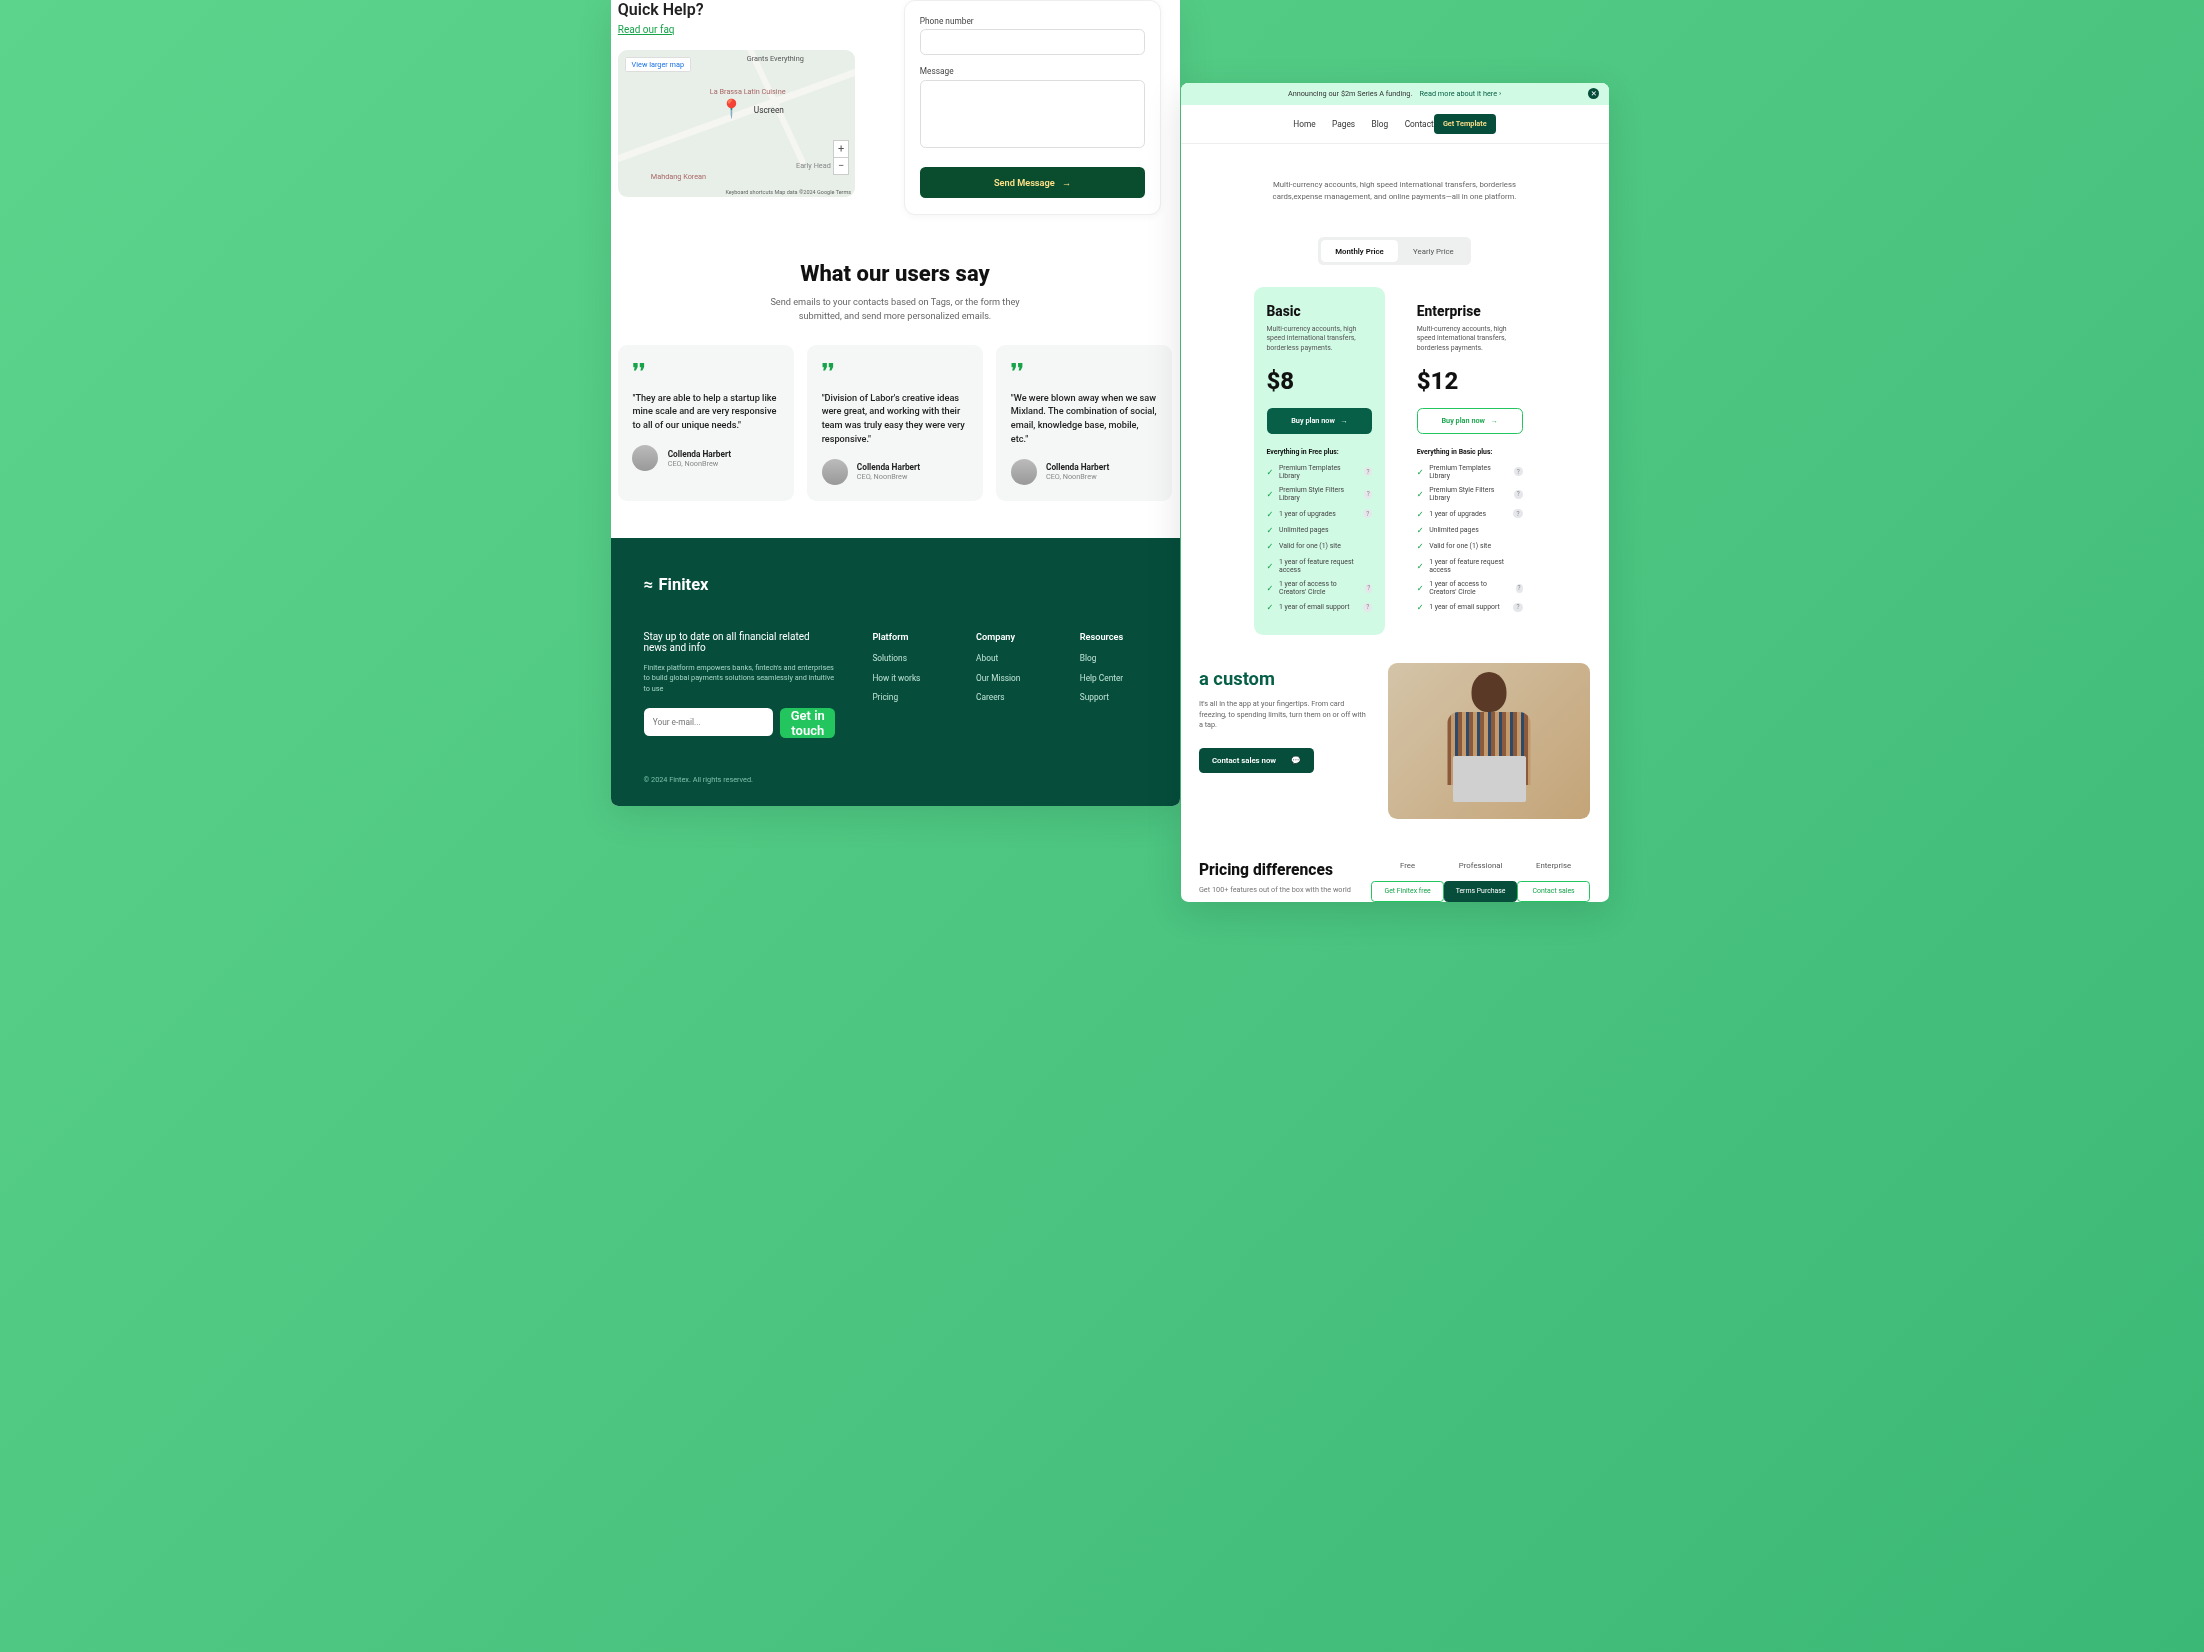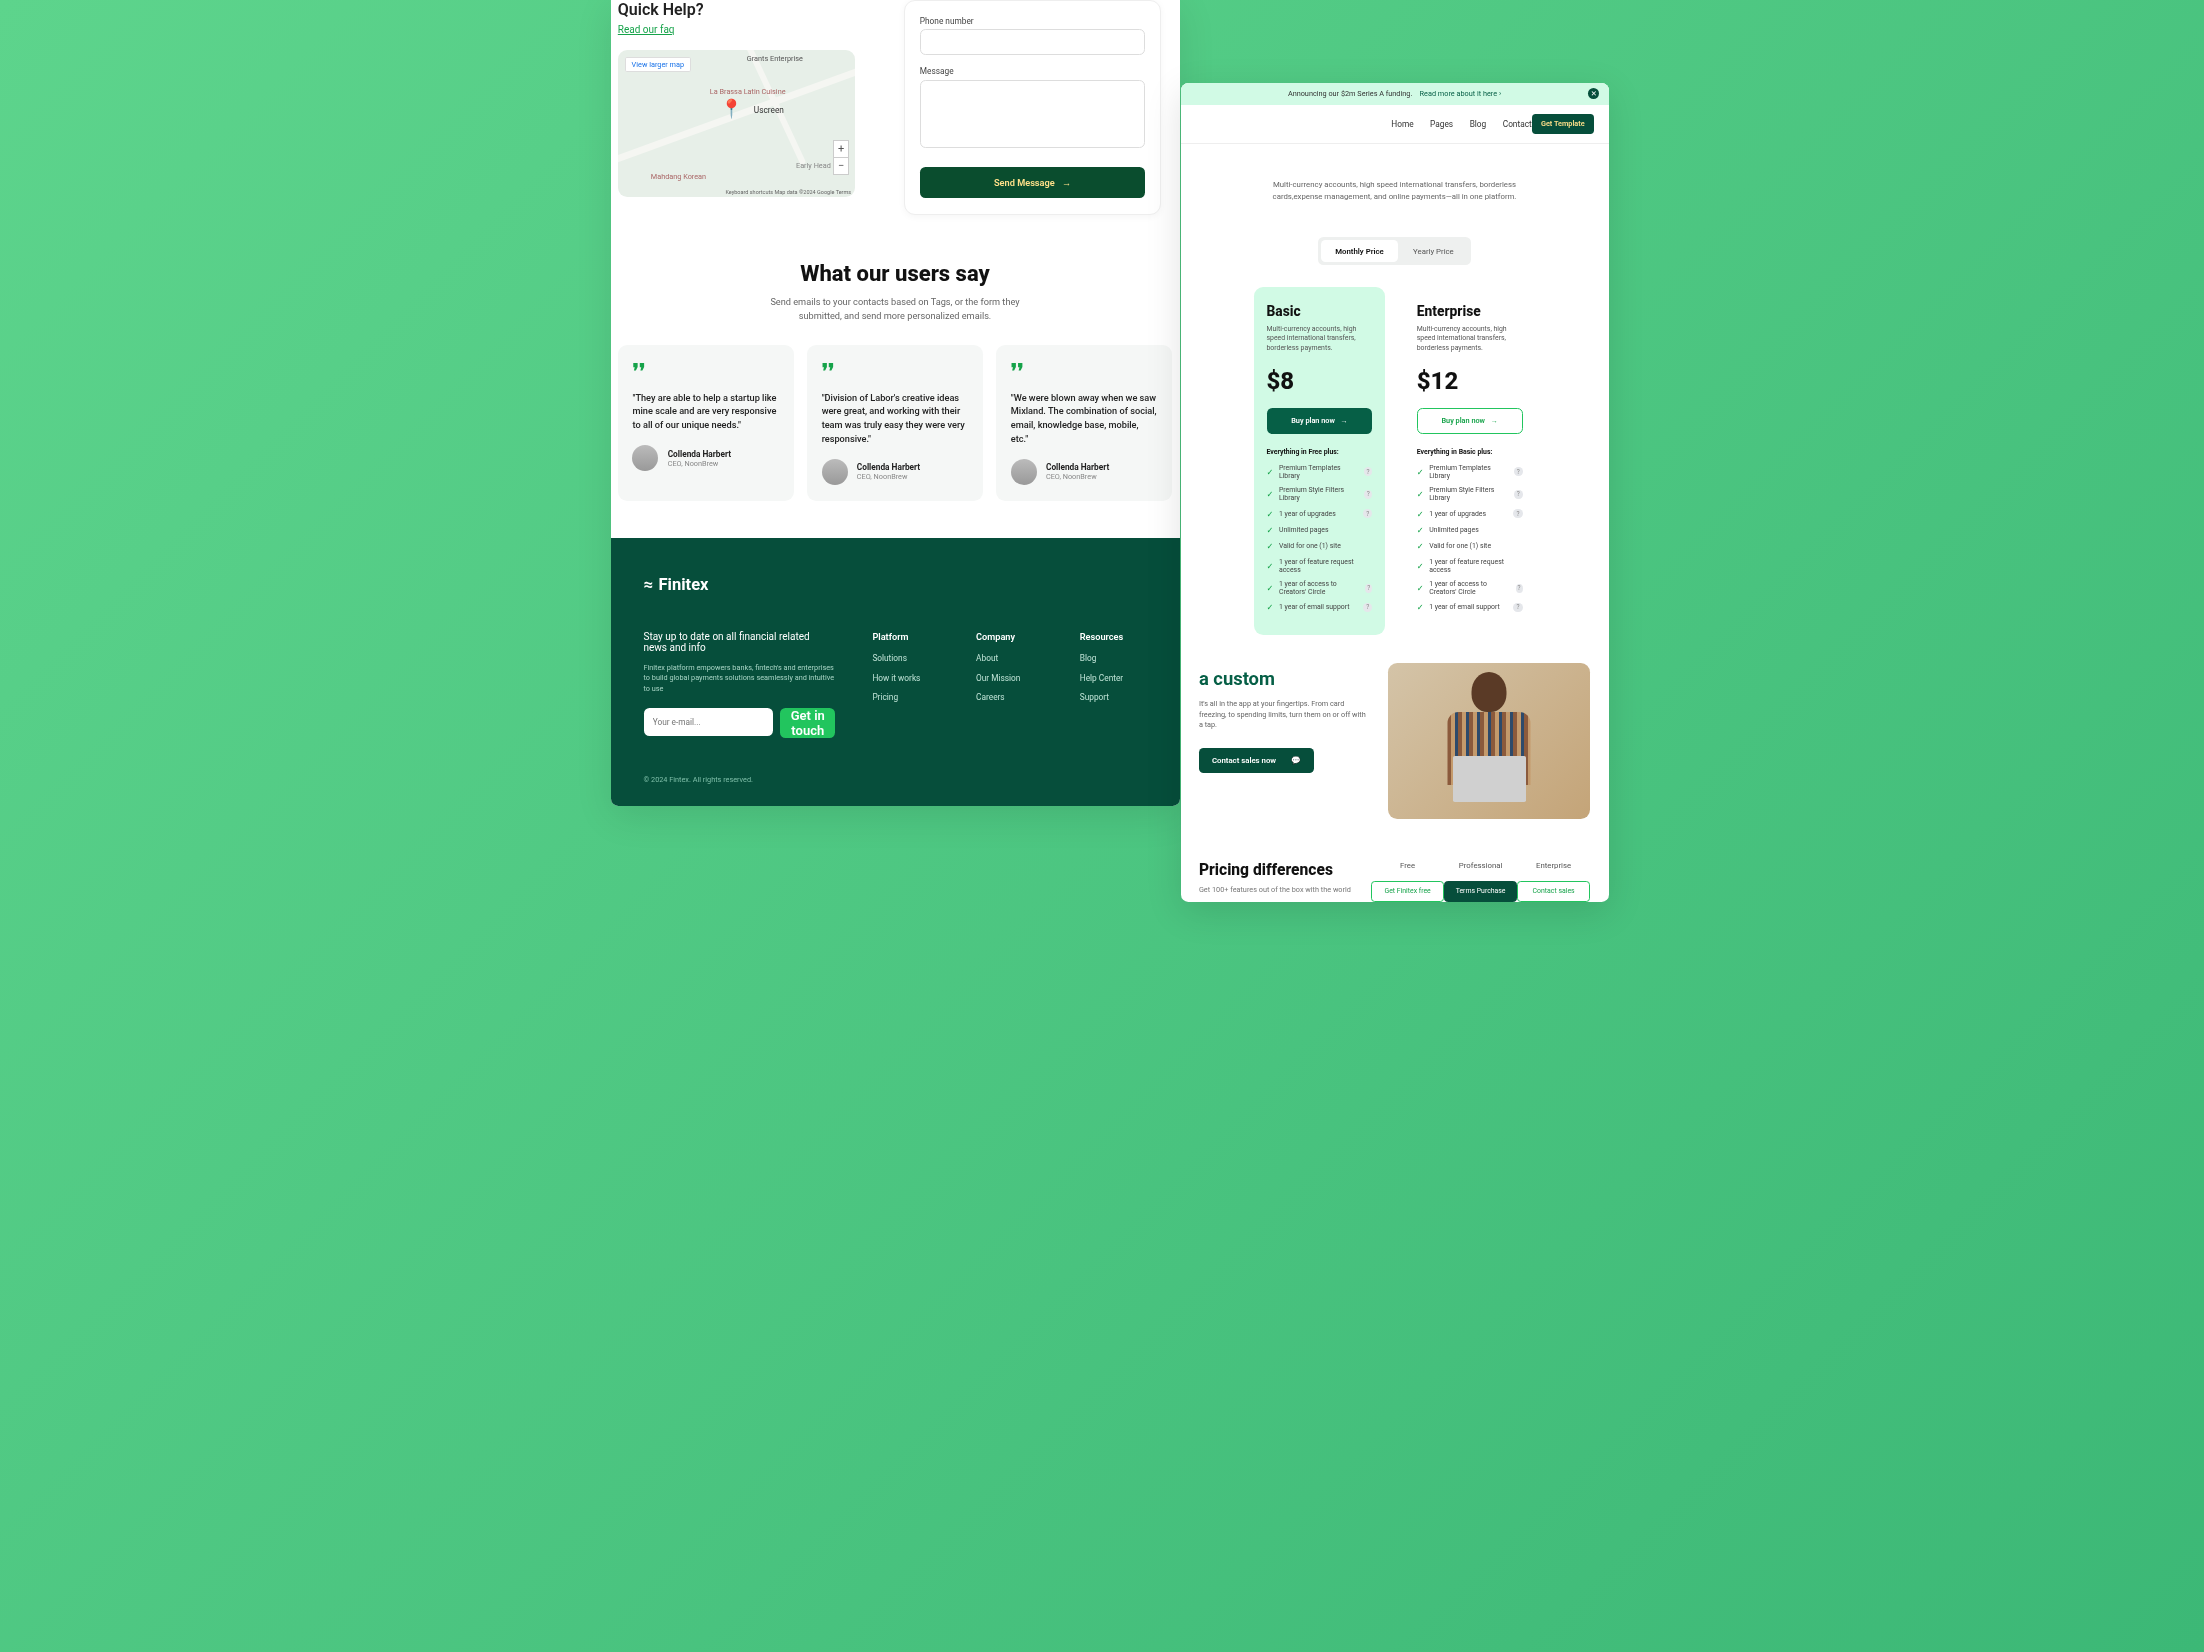--- a/index.html
+++ b/index.html
@@ -56,21 +56,21 @@
 .footer-col{flex:.9}
 .footer-col h5{font-size:9.2px;font-weight:600;margin-bottom:11px}
 .footer-col a{display:block;font-size:8.3px;color:#bfe3d6;text-decoration:none;margin-bottom:9.2px}
 .copyright{font-size:7.3px;color:#7fbfa9;margin-top:37px}
 
 
 .right-card{position:absolute;left:666px;top:83px;width:428px;background:#fff;border-radius:7.3px;box-shadow:0 9.2px 37px rgba(0,0,0,.12);overflow:hidden}
 .announce{background:#d1fae5;padding:6.4px 11px;font-size:7.3px;text-align:center;color:#333;display:flex;justify-content:center;align-items:center;gap:7.3px;position:relative}
 .announce a{color:#065f46;text-decoration:none}
 .announce-close{position:absolute;right:9.2px;width:11px;height:11px;background:#064e3b;border-radius:50%;color:#fff;font-size:7.3px;display:flex;align-items:center;justify-content:center;cursor:pointer}
-.nav{display:flex;align-items:center;justify-content:flex-end;padding:9.2px 14.7px;border-bottom:0.9px solid #eee}
+.nav{display:flex;align-items:center;justify-content:center;padding:9.2px 14.7px;border-bottom:0.9px solid #eee}
 .nav-links{display:flex;gap:16.5px}
 .nav-links span{font-size:8.3px;color:#333;cursor:pointer}
 .btn-template{background:#064e3b;color:#ffe08a;border:none;border-radius:3.7px;padding:5.5px 9.2px;font-size:7.3px;font-weight:600;cursor:pointer}
 .hero{padding:22px 7.3px 18.4px;text-align:center}
 .hero h1{font-size:30px;font-weight:800;color:#111;line-height:1.12;letter-spacing:-0.5px}
 .hero p{font-size:7.8px;color:#666;max-width:275px;margin:13px auto 0;line-height:1.5}
 .toggle{display:flex;justify-content:center;margin:16.5px 0 22px}
 .toggle-box{background:#eef0ef;border-radius:5.5px;padding:2.8px;display:flex}
 .toggle-btn{padding:6.4px 14.7px;font-size:7.8px;border:none;background:transparent;cursor:pointer;border-radius:4.6px;color:#555}
 .toggle-btn.active{background:#fff;color:#111;font-weight:600}
@@ -119,21 +119,21 @@
 <div class="left-card">
   <div style="position:relative;padding-bottom:9.2px">
     <div class="help-section">
       <div class="help-title">Quick Help?</div>
       <a href="#" class="help-link">Read our faq</a>
     </div>
     <div class="map-box">
       <div class="road" style="top:62px;left:-18.4px;width:275px;transform:rotate(-20deg)"></div>
       <div class="road" style="top:27.5px;left:55px;width:184px;height:5.5px;transform:rotate(65deg)"></div>
       <span class="map-pill">View larger map</span>
-      <span class="map-poi poi-tl">Grants Enterprise</span>
+      <span class="map-poi poi-tl">Grants Everything</span>
       <span class="map-poi poi-lb">La Brassa Latin Cuisine</span>
       <span class="map-poi poi-mk">Mahdang Korean</span>
       <span class="map-poi poi-eh">Early Head</span>
       <span class="map-pin">📍</span>
       <span class="map-label">Uscreen</span>
       <div class="map-zoom">
         <div>+</div>
         <div>−</div>
       </div>
       <div class="map-attr">Keyboard shortcuts   Map data ©2024 Google   Terms</div>

